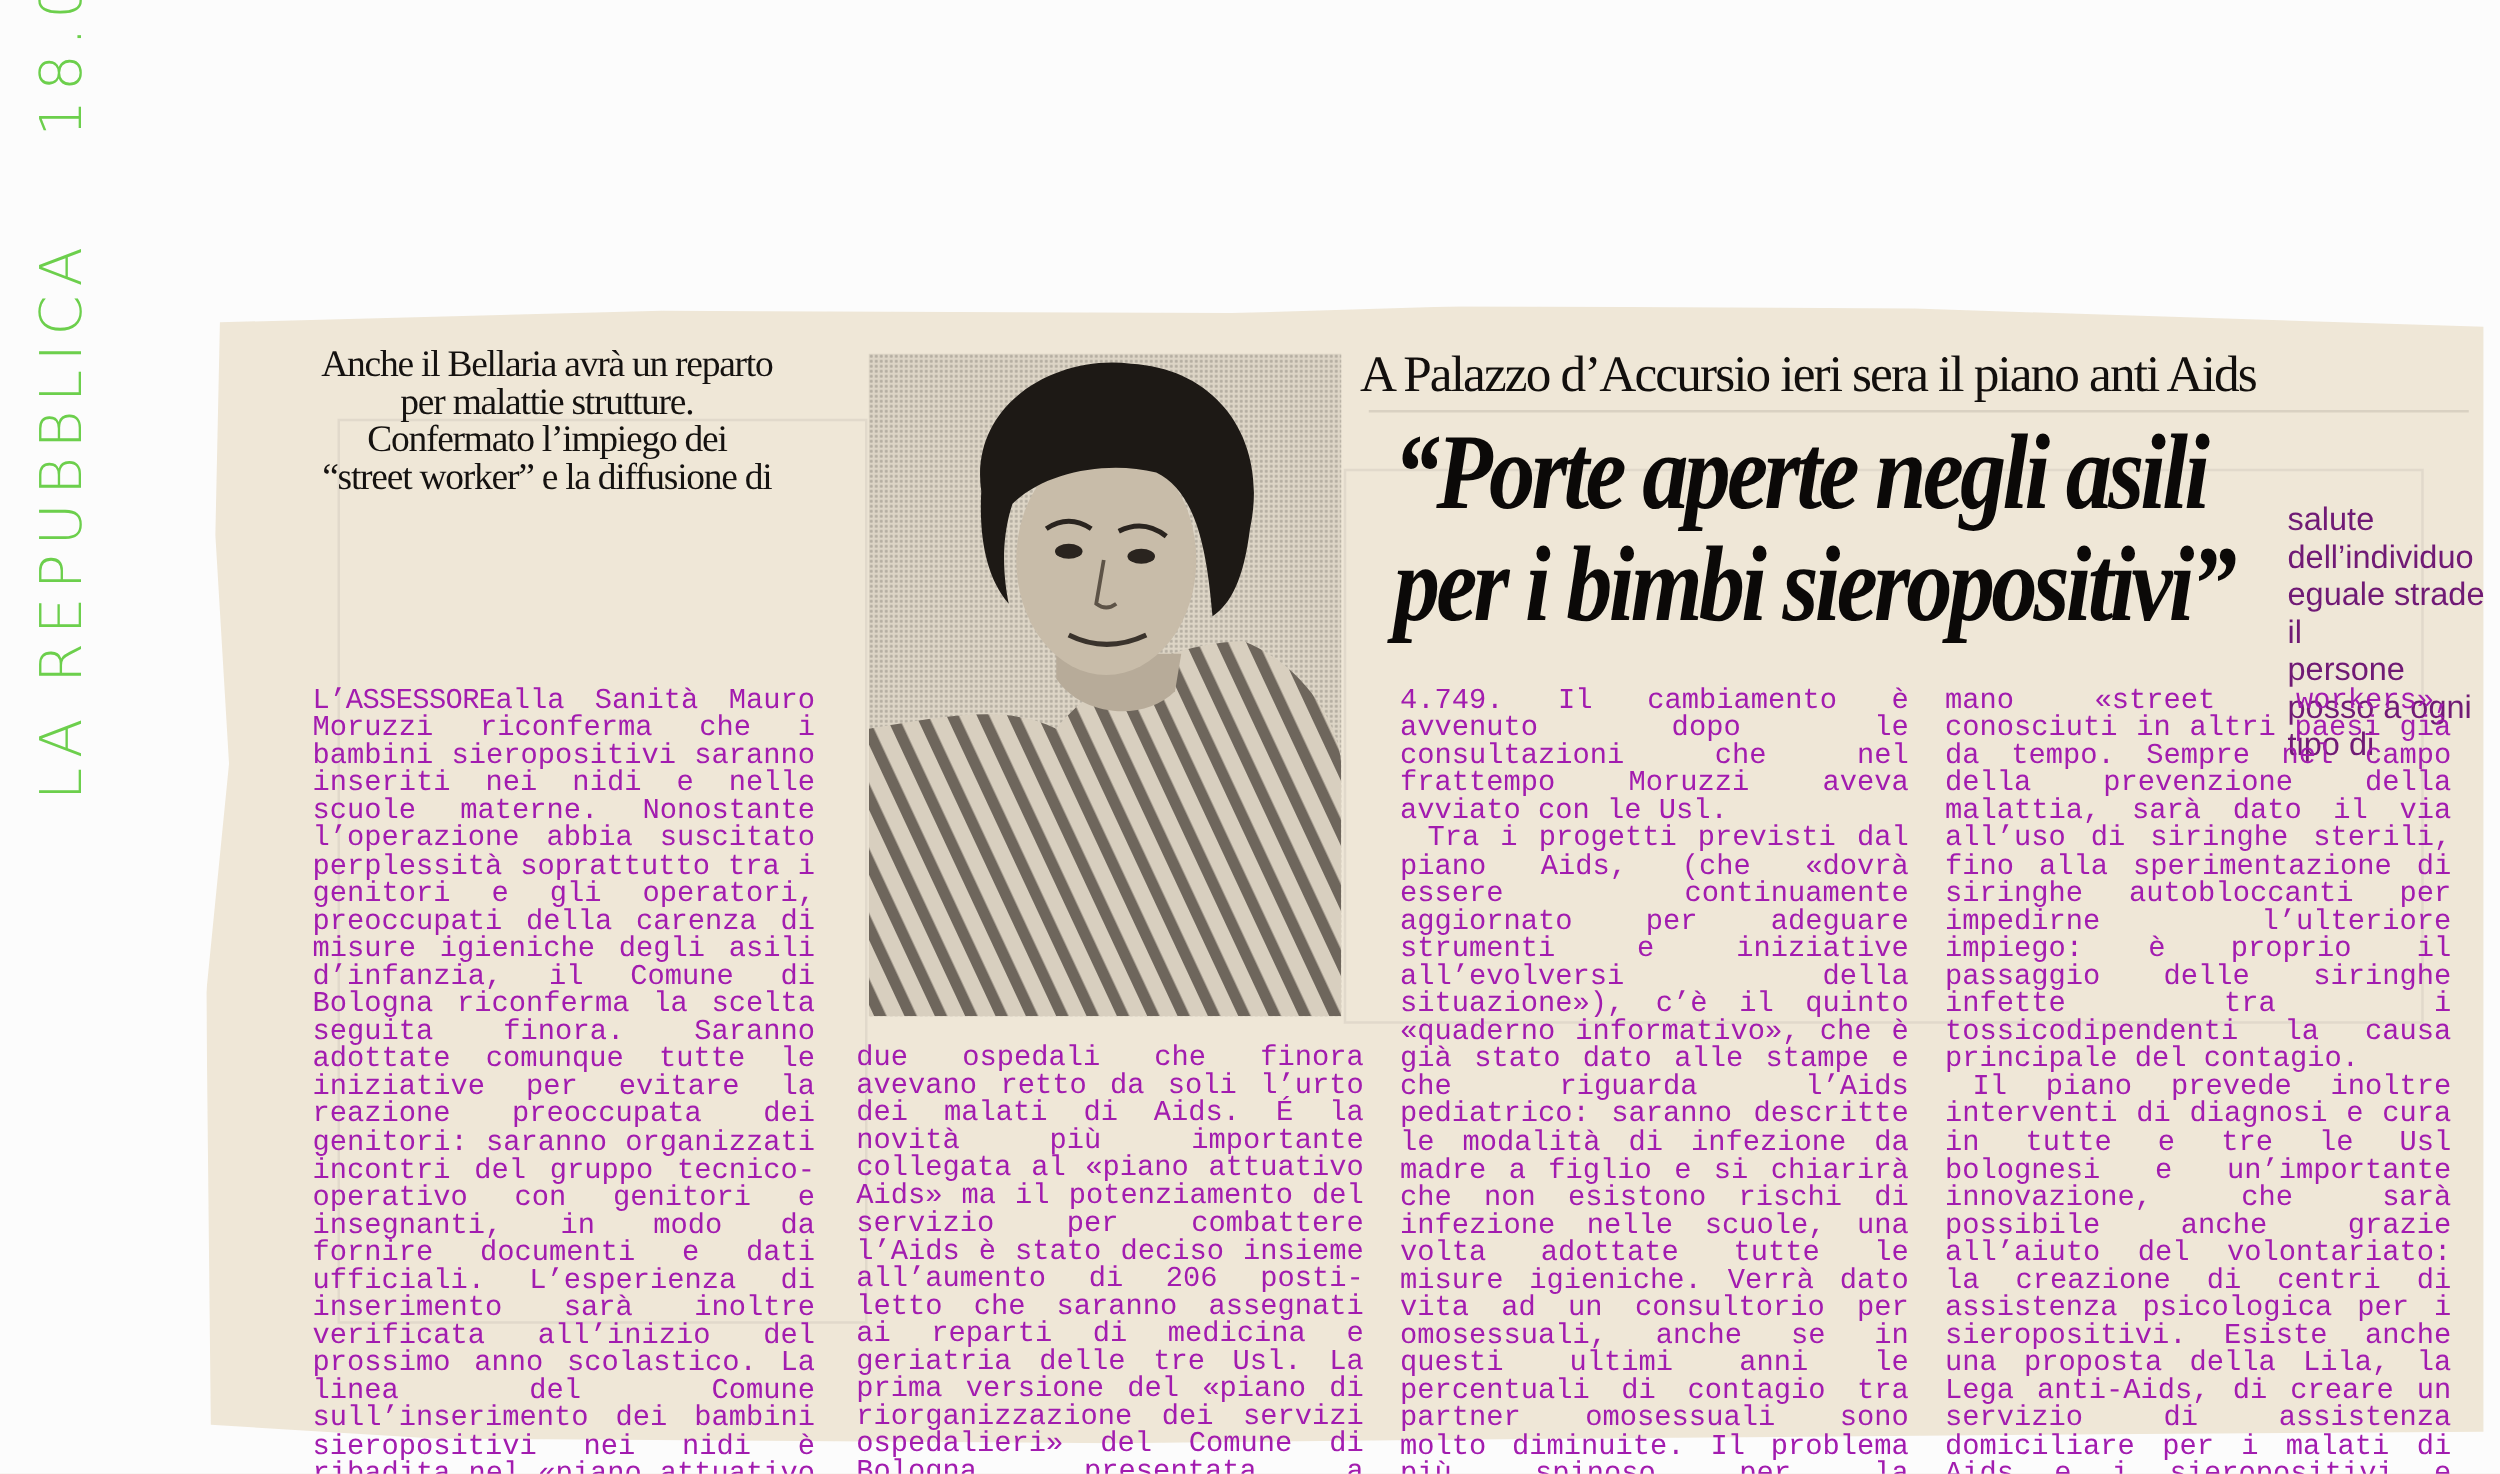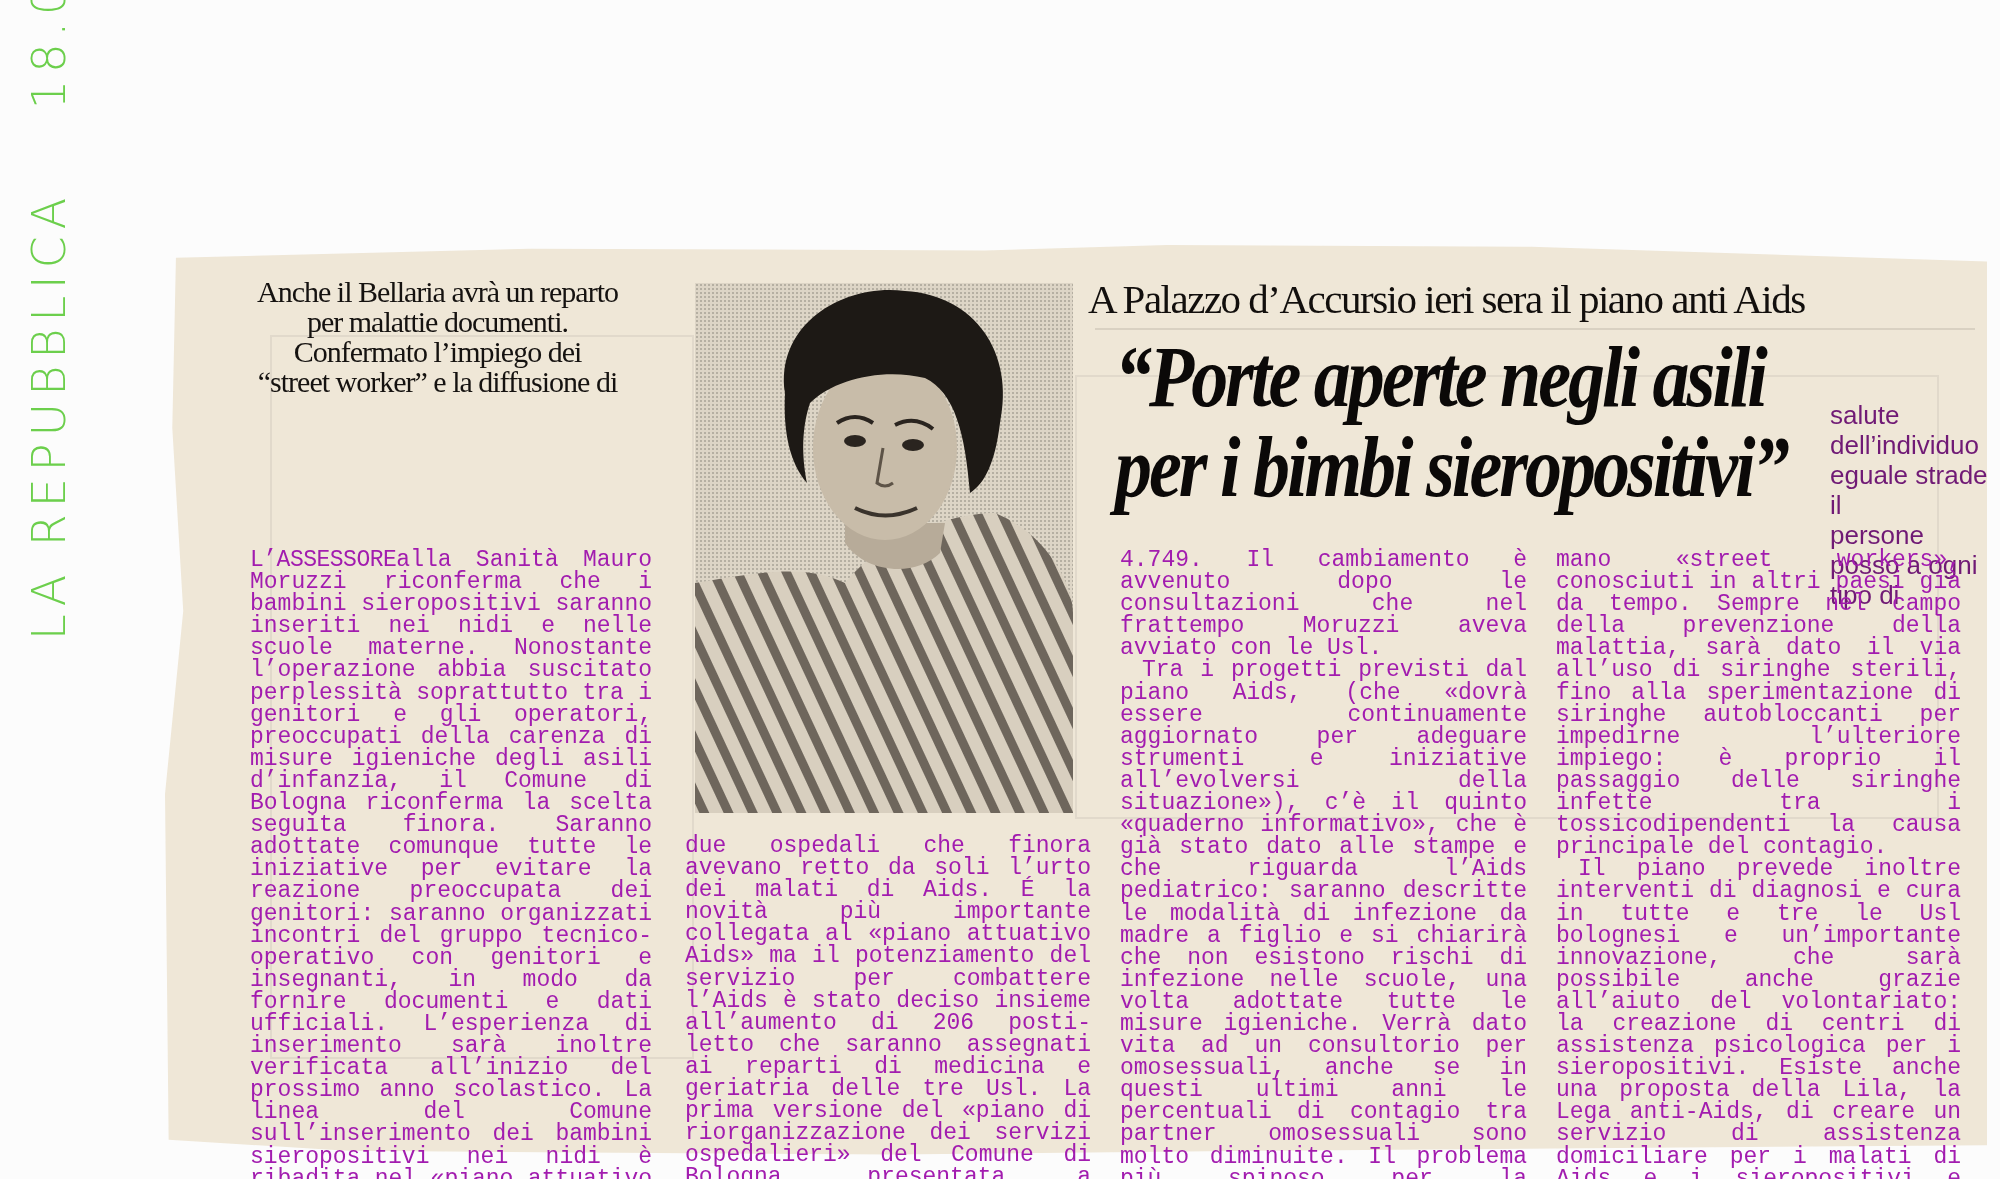--- a/index.html
+++ b/index.html
@@ -81,21 +81,21 @@
 <div class="ghost" style="left:1075px;top:375px;width:860px;height:440px;"></div>
 <div class="ghost-text" style="left:1830px;top:400px;">
   <div>salute dell’individuo</div>
   <div>eguale strade il</div>
   <div>persone</div>
   <div>posso a ogni tipo di</div>
 </div>
 
 <div class="subhead">
   <div>Anche il Bellaria avrà un reparto</div>
-  <div>per malattie documenti.</div>
+  <div>per malattie strutture.</div>
   <div>Confermato l’impiego dei</div>
   <div>“street worker” e la diffusione di</div>
 </div>
 
 <div class="photo" title="Ritratto in bianco e nero dell'assessore Mauro Moruzzi">
   <svg width="378" height="530" viewBox="0 0 378 530">
     <defs>
       <pattern id="stripes" width="22" height="22" patternUnits="userSpaceOnUse" patternTransform="rotate(-25)">
         <rect width="22" height="22" fill="#d8cfbf"></rect>
         <rect width="9" height="22" fill="#4a433b" opacity="0.75"></rect>

